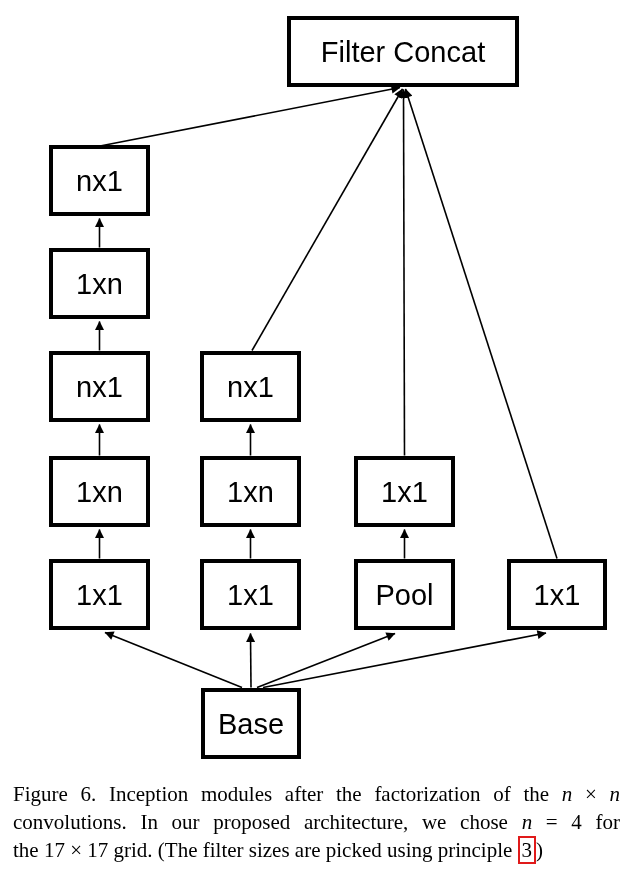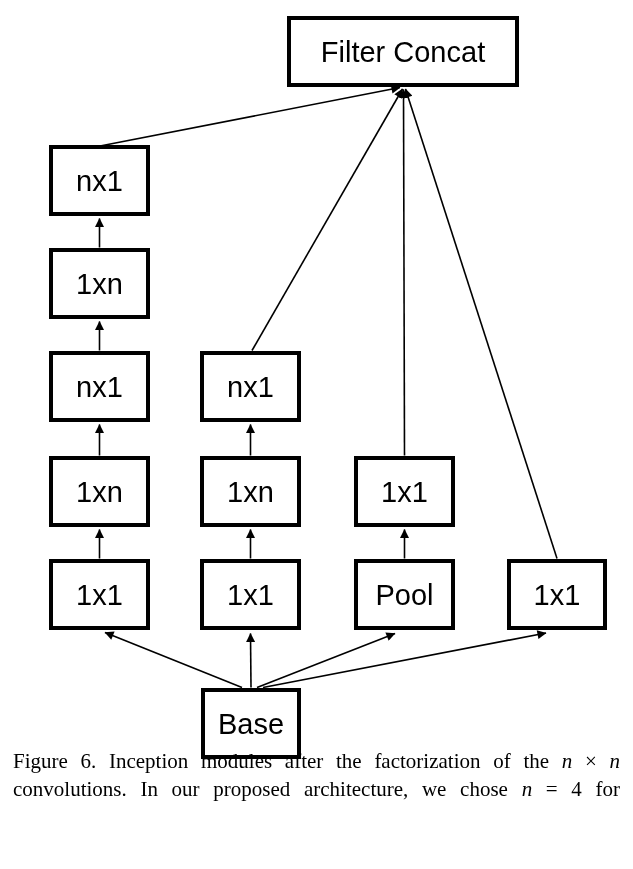--- a/index.html
+++ b/index.html
@@ -17,21 +17,21 @@
     stroke:#000000;
     stroke-width:4;
   }
   .diagram line{
     stroke:#000000;
     stroke-width:1.6;
   }
   .caption{
     position:absolute;
     left:13px;
-    top:747px;
+    top:780px;
     width:607px;
     font-family:"Liberation Serif",serif;
     font-size:21px;
     line-height:28px;
     color:#000000;
   }
   .cap-line{text-align:left;}
   .cap-line.just{text-align:justify;text-align-last:justify;}
   .cap-line i{font-style:italic;}
   .refbox{
@@ -131,15 +131,16 @@
       <g>
         <rect x="203" y="690" width="96" height="67"></rect>
         <text x="251" y="723.5" dy="0.36em">Base</text>
       </g>
     </g>
   </svg>
 
   <div class="caption">
     <div class="cap-line just"><span>Figure 6. Inception modules after the factorization of the </span><i>n</i><span> × </span><i>n</i></div>
     <div class="cap-line just"><span>convolutions. In our proposed architecture, we chose </span><i>n</i><span> = 4 for</span></div>
+    <div class="cap-line"><span>the 17 × 17 grid. (The filter sizes are picked using principle </span><span class="refbox">3</span><span>)</span></div>
   </div>
 
 </div>
 
 </body></html>

